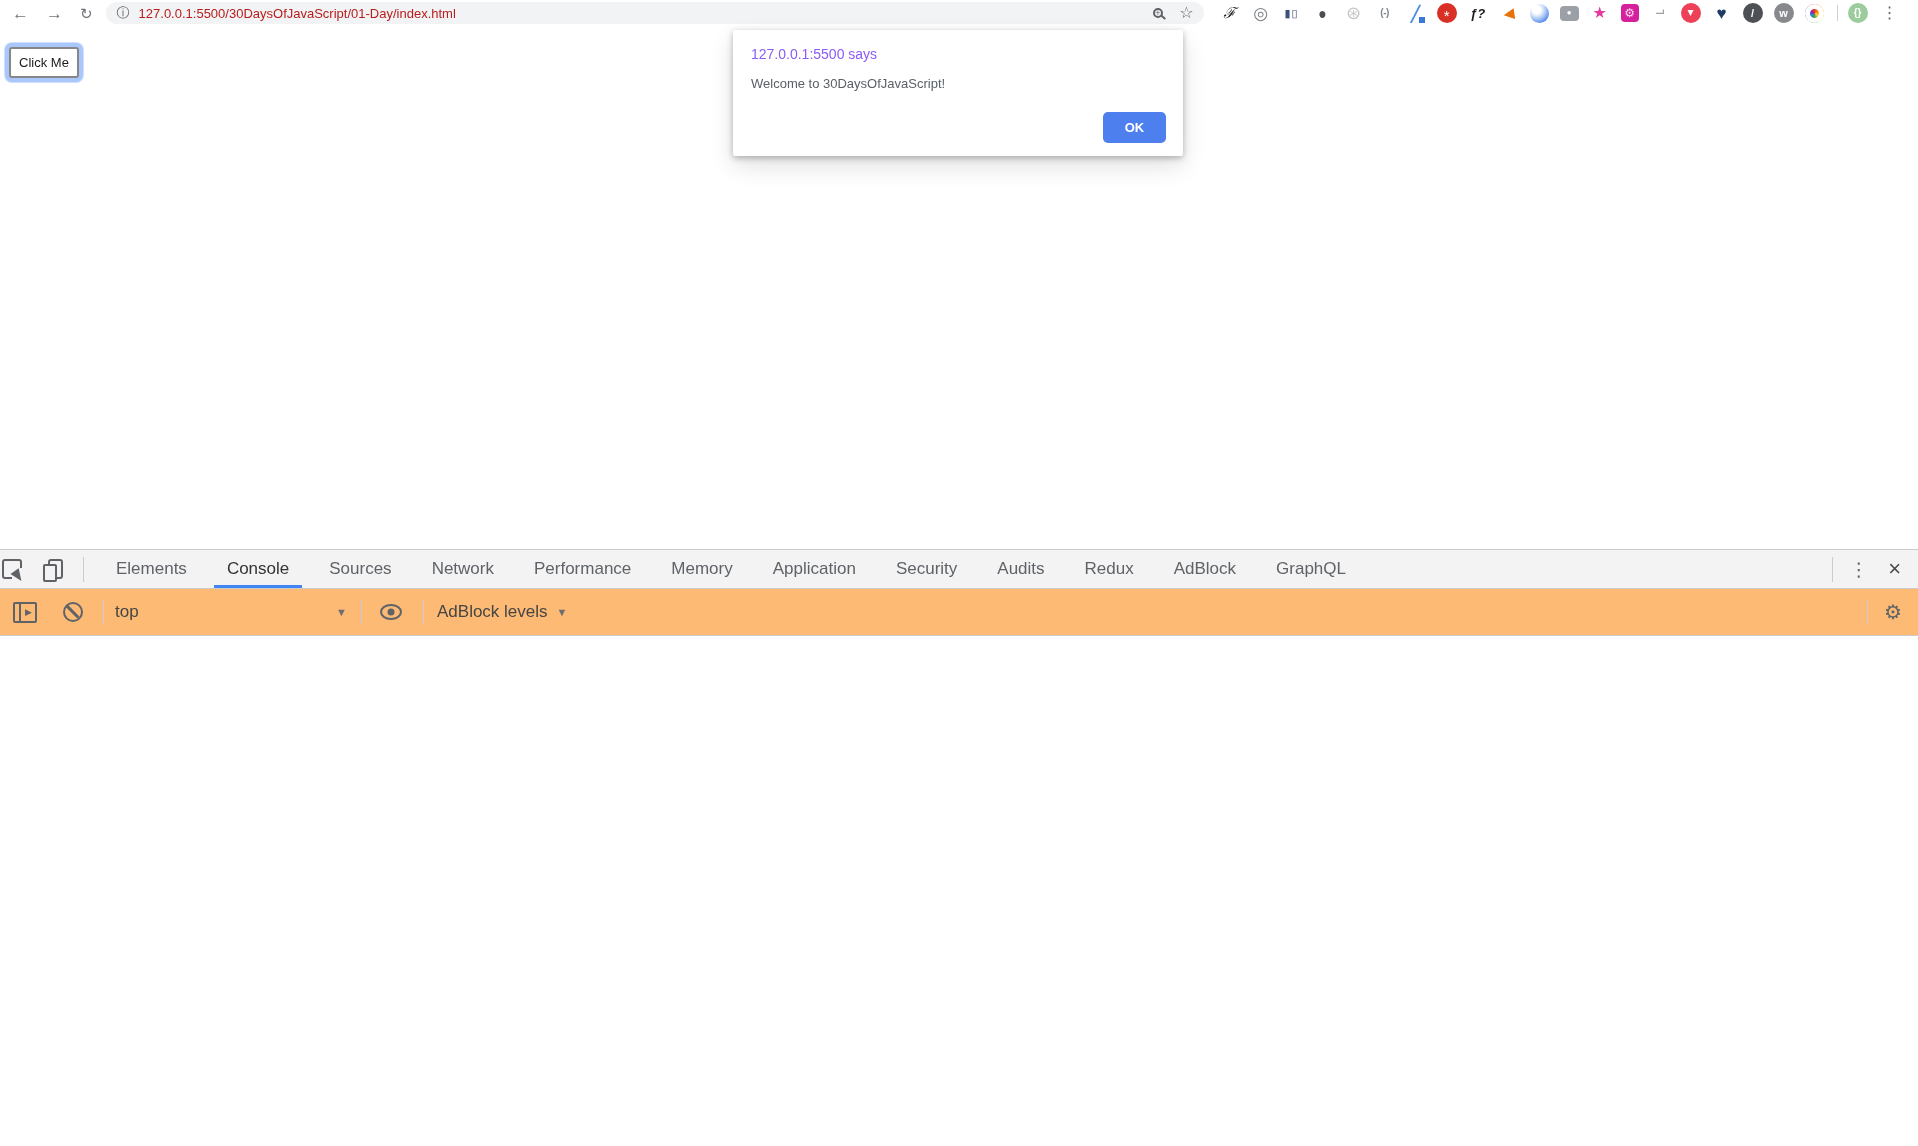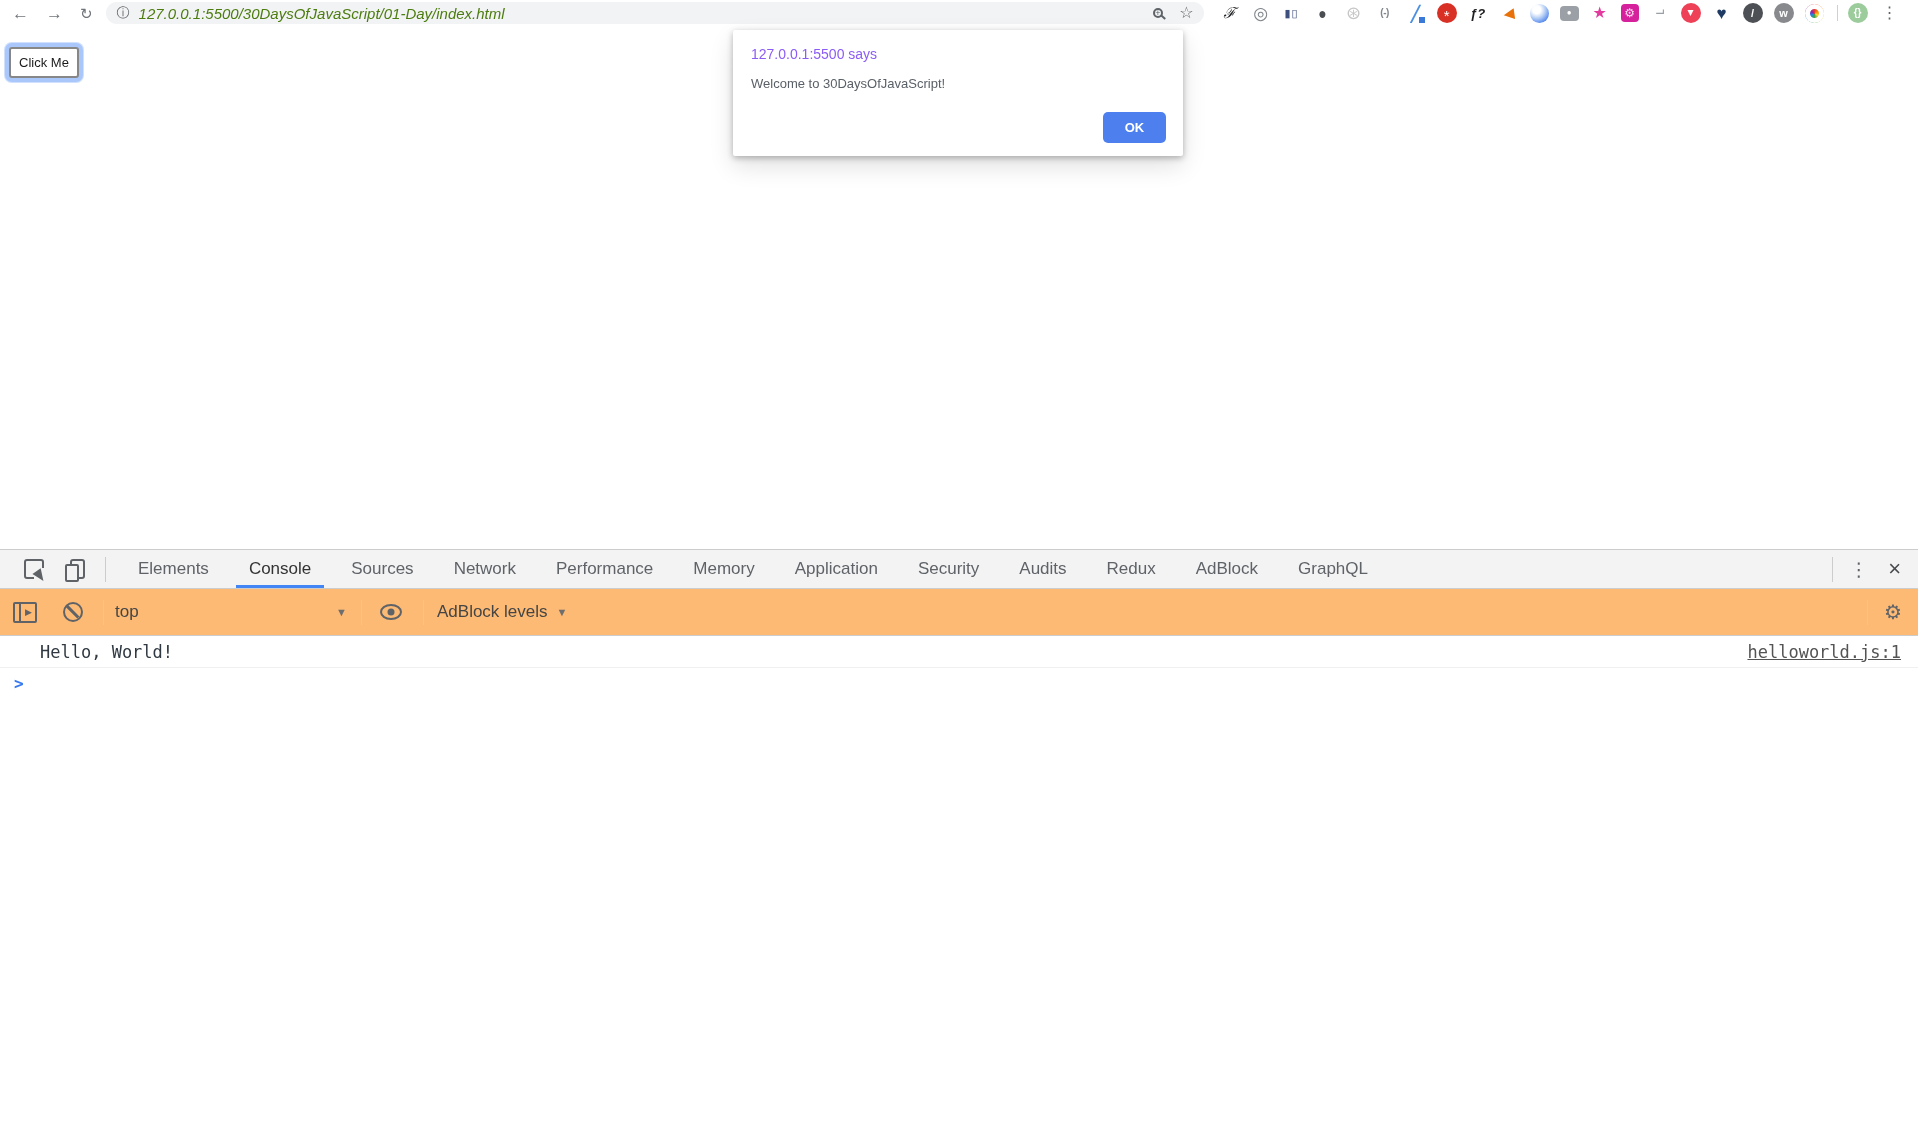--- a/index.html
+++ b/index.html
@@ -17,21 +17,21 @@
   }
   .nav-group{ display:flex; align-items:center; gap:17px; padding-left:12px; }
   .nav-btn{ color:#71757a; font-size:17px; line-height:1; cursor:default; }
   .nav-btn.reload{ font-size:15px; }
 
   .omnibox{
     margin-left:13px; height:22px; width:1098px; background:#f1f3f4;
     border-radius:12px; display:flex; align-items:center; padding:0 10px;
   }
   .info-icon{ font-size:13px; color:#5f6368; margin:0 9px 0 1px; }
-  .url-text{ font-size:15px; color:#4d7c0f; white-space:nowrap;font-style:italic; }
+  .url-text{ font-size:13px; color:#b91c1c; white-space:nowrap; }
   .omni-spacer{ flex:1; }
   .mag{ width:10px; height:10px; border:2px solid #5f6368; border-radius:50%; position:relative; margin-right:4px; }
   .mag::before{ content:"+"; position:absolute; left:0px; top:-2px; font-size:9px; color:#5f6368; }
   .mag::after{ content:""; position:absolute; width:6px; height:2px; background:#5f6368; right:-5px; bottom:-2px; transform:rotate(42deg); }
   .bookmark-star{ font-size:16px; color:#5f6368; margin-left:12px; line-height:1; }
 
   
   .extensions{ display:flex; align-items:center; gap:11px; margin-left:16px; }
   .ext{ width:20px; height:20px; display:flex; align-items:center; justify-content:center;
         font-size:14px; line-height:1; flex:0 0 auto; }
@@ -86,21 +86,21 @@
   .dlg-ok{
     position:absolute; right:17px; bottom:13px; width:63px; height:31px;
     background:#4d7fee; border:none; border-radius:5px;
     color:#fff; font-family:inherit; font-size:13px; font-weight:bold; cursor:pointer;
   }
 
   
   .devtools{ position:absolute; top:549px; left:0; right:0; bottom:0;
     background:#fff; border-top:1px solid #cccccc; color:#5f6368; }
   .dt-tabbar{ height:39px; background:#f3f3f3; border-bottom:1px solid #ccc;
-    display:flex; align-items:center; padding-left:24px; }
+    display:flex; align-items:center; padding-left:2px; }
   .insp{ width:20px; height:20px; border:2px solid #5f6368; border-radius:3px; position:relative; margin-right:4px; }
   .insp::before{ content:""; position:absolute; right:-3px; bottom:-3px; width:11px; height:12px; background:#f3f3f3; }
   .insp::after{ content:""; position:absolute; right:-3px; bottom:-5px; width:0; height:0;
     border-left:5px solid transparent; border-right:5px solid transparent;
     border-top:12px solid #5f6368; transform:rotate(-35deg); }
   .devbtn{ width:15px; height:20px; border:2px solid #5f6368; border-radius:3px; position:relative; margin-left:22px; }
   .devbtn::before{ content:""; position:absolute; left:-7px; top:3px; width:10px; height:14px;
     background:#f3f3f3; border:2px solid #5f6368; border-radius:2px; }
   .dt-vsep{ width:1px; height:25px; background:#ccc; margin-left:20px; flex:0 0 auto; }
   .dt-tabs{ display:flex; height:100%; margin-left:12px; }
@@ -243,23 +243,14 @@
     <div class="levels">
       <span>AdBlock levels</span>
       <span class="caret">▼</span>
     </div>
     <div class="dt-toolbar-right">
       <div class="dt-vsep" style="margin-left:0"></div>
       <span class="gear">⚙</span>
     </div>
   </div>
 
-  <div>
-    <div class="console-msg">
-      <span>Hello, World!</span>
-      <span class="msg-source">helloworld.js:1</span>
-    </div>
-    <div class="console-prompt">
-      <span class="chev">&gt;</span>
-    </div>
-  </div>
 
 </div>
 
 </body></html>

